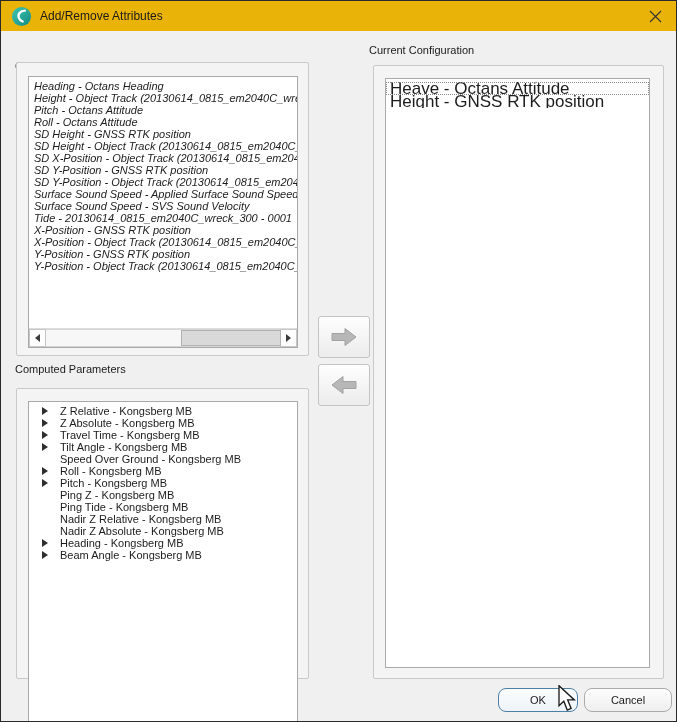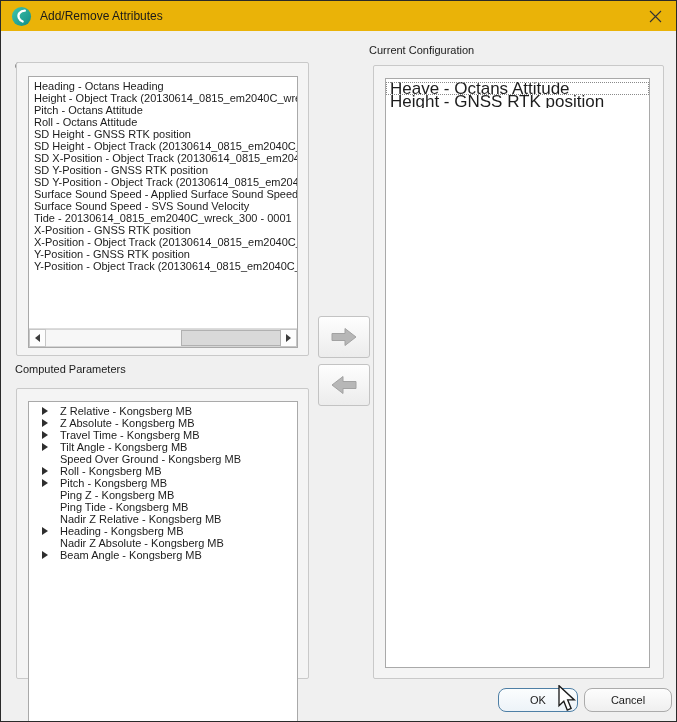--- a/index.html
+++ b/index.html
@@ -9,21 +9,21 @@
   .app-icon{margin-left:10px;width:21px;height:21px;flex:0 0 auto;}
   .title-text{margin-left:8px;font-size:12px;color:#1a1a1a;}
   .close-btn{position:absolute;right:0;top:0;width:42px;height:30px;display:flex;align-items:center;justify-content:center;cursor:default;}
   
   .sec-label{position:absolute;font-size:11px;color:#1a1a1a;white-space:nowrap;}
   
   .panel{position:absolute;background:#f4f4f4;border:1px solid #c9c9c9;border-radius:2px;box-sizing:border-box;}
   
   .listbox{position:absolute;background:#ffffff;border:1px solid #a9a9a9;box-sizing:border-box;overflow:hidden;}
   .lb-rows{padding-top:3px;}
-  .lb-row{height:12px;line-height:12px;font-size:11px;color:#1c1c1c;padding-left:5px;white-space:nowrap;overflow:hidden;}
+  .lb-row{height:12px;line-height:12px;font-size:11px;color:#1c1c1c;padding-left:5px;white-space:nowrap;overflow:hidden;font-style:italic;}
   .cfg-row{height:13px;line-height:13px;font-size:17px;color:#1c1c1c;padding-left:4px;white-space:nowrap;overflow:hidden;}
   .cfg-row.focused{outline:1px dotted #8a8a8a;outline-offset:-1px;}
   
   .tree-row{display:flex;align-items:center;height:12px;font-size:11px;color:#1c1c1c;white-space:nowrap;overflow:hidden;}
   .tree-arrow{width:0;height:0;border-left:6px solid #2e2e2e;border-top:4px solid transparent;border-bottom:4px solid transparent;margin-left:13px;margin-right:12px;flex:0 0 auto;}
   .tree-arrow.hidden{visibility:hidden;}
   
   .hscroll{position:absolute;left:0;right:0;bottom:0;height:19px;background:#fafafa;border-top:1px solid #dcdcdc;display:flex;box-sizing:border-box;}
   .sb-btn{width:17px;height:100%;background:#fdfdfd;border:1px solid #c6c6c6;box-sizing:border-box;display:flex;align-items:center;justify-content:center;}
   .sb-tri-left{width:0;height:0;border-right:5px solid #3c3c3c;border-top:4px solid transparent;border-bottom:4px solid transparent;}
@@ -136,26 +136,26 @@
         </div>
         <div class="tree-row">
           <span class="tree-arrow hidden"></span>
           <span>Ping Tide - Kongsberg MB</span>
         </div>
         <div class="tree-row">
           <span class="tree-arrow hidden"></span>
           <span>Nadir Z Relative - Kongsberg MB</span>
         </div>
         <div class="tree-row">
+          <span class="tree-arrow hidden"></span>
+          <span>Nadir Z Absolute - Kongsberg MB</span>
+        </div>
+        <div class="tree-row">
           <span class="tree-arrow"></span>
           <span>Heading - Kongsberg MB</span>
-        </div>
-        <div class="tree-row">
-          <span class="tree-arrow hidden"></span>
-          <span>Nadir Z Absolute - Kongsberg MB</span>
         </div>
         <div class="tree-row">
           <span class="tree-arrow"></span>
           <span>Beam Angle - Kongsberg MB</span>
         </div>
       </div>
   </div>
 
   <div class="panel" style="left:372px;top:64px;width:291px;height:614px;"></div>
   <div class="listbox" style="left:384px;top:77px;width:265px;height:590px;">

